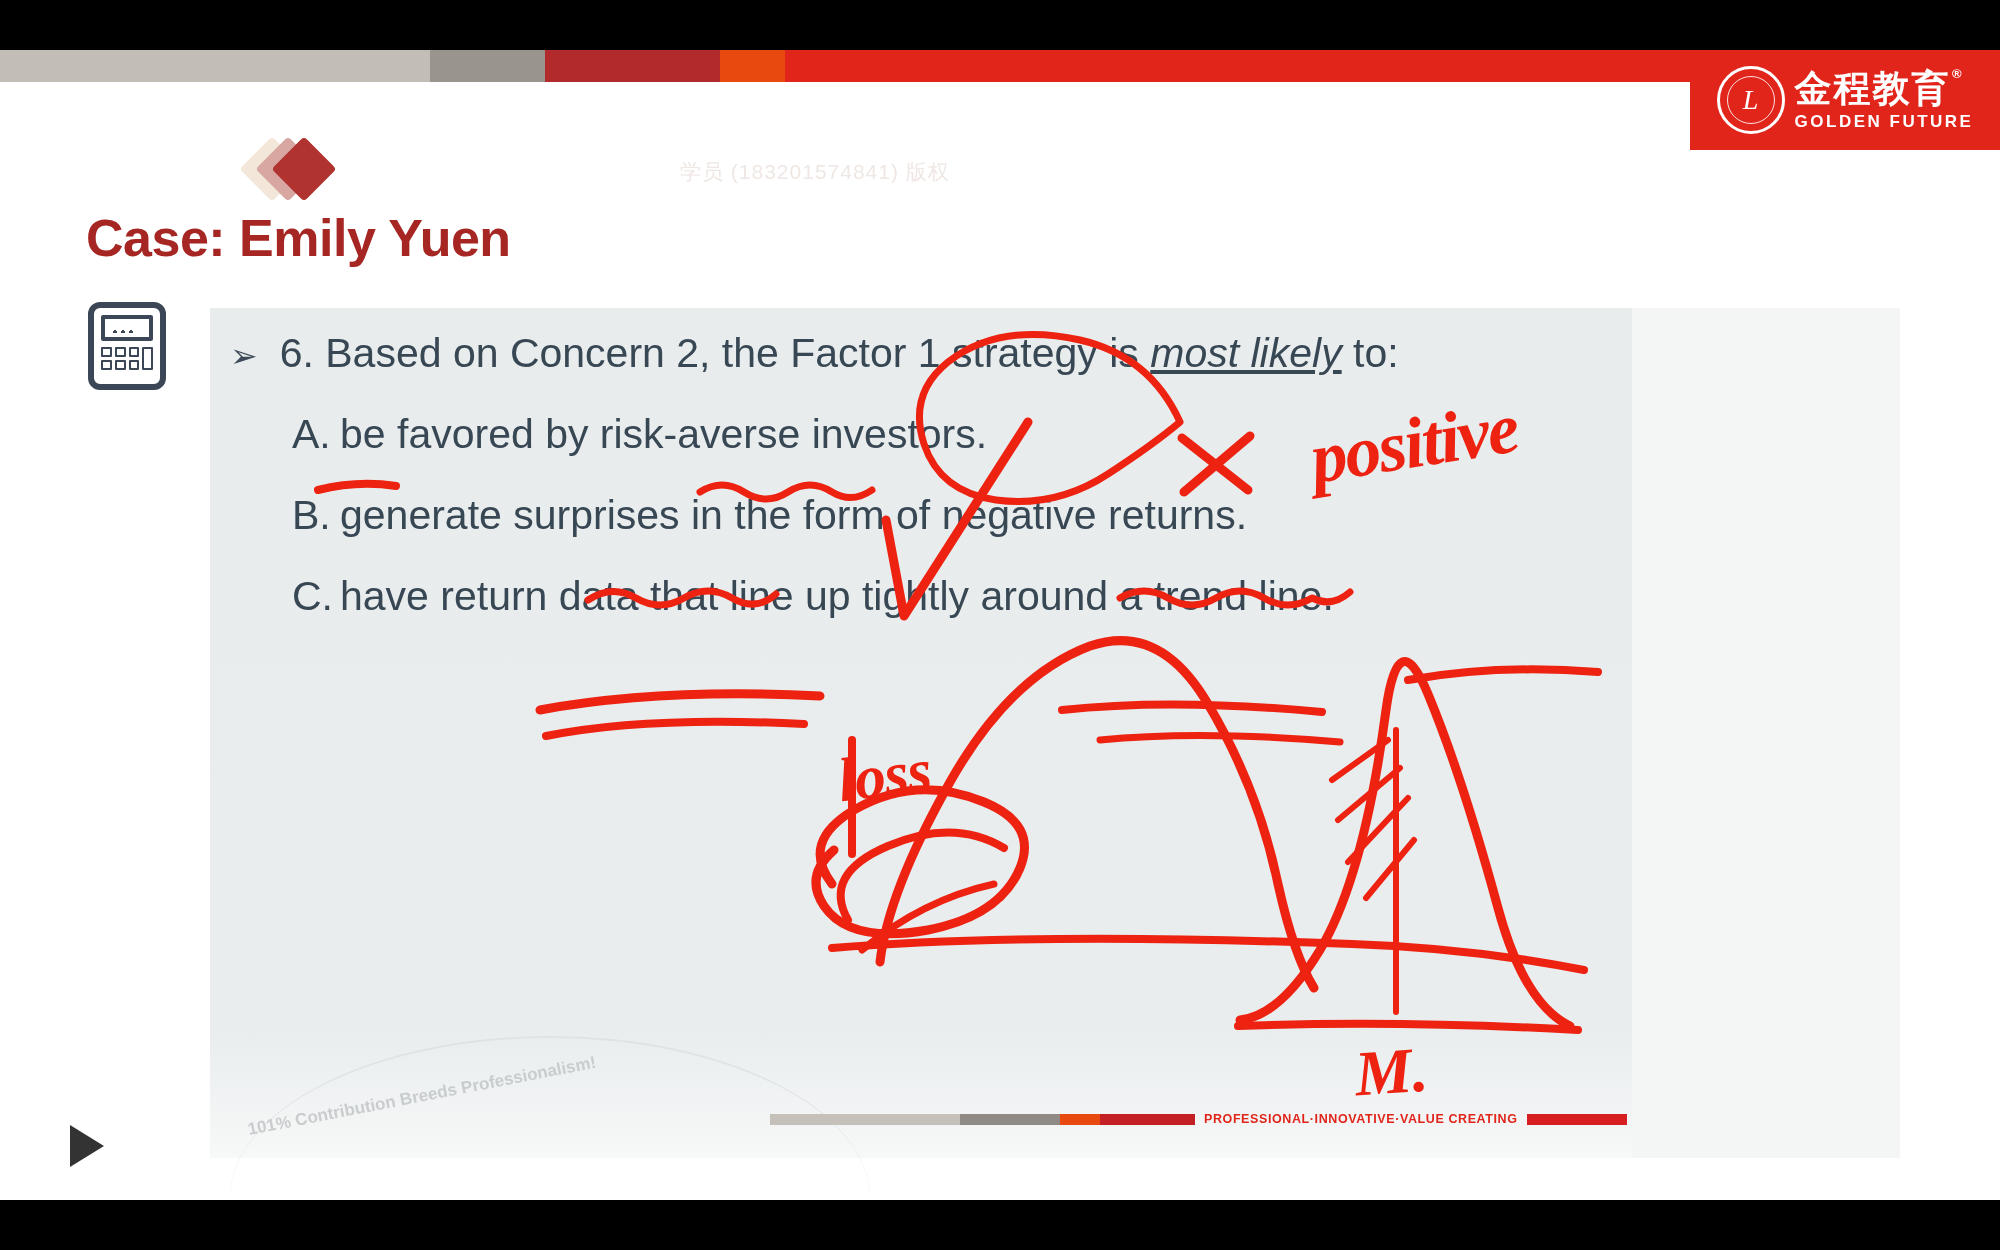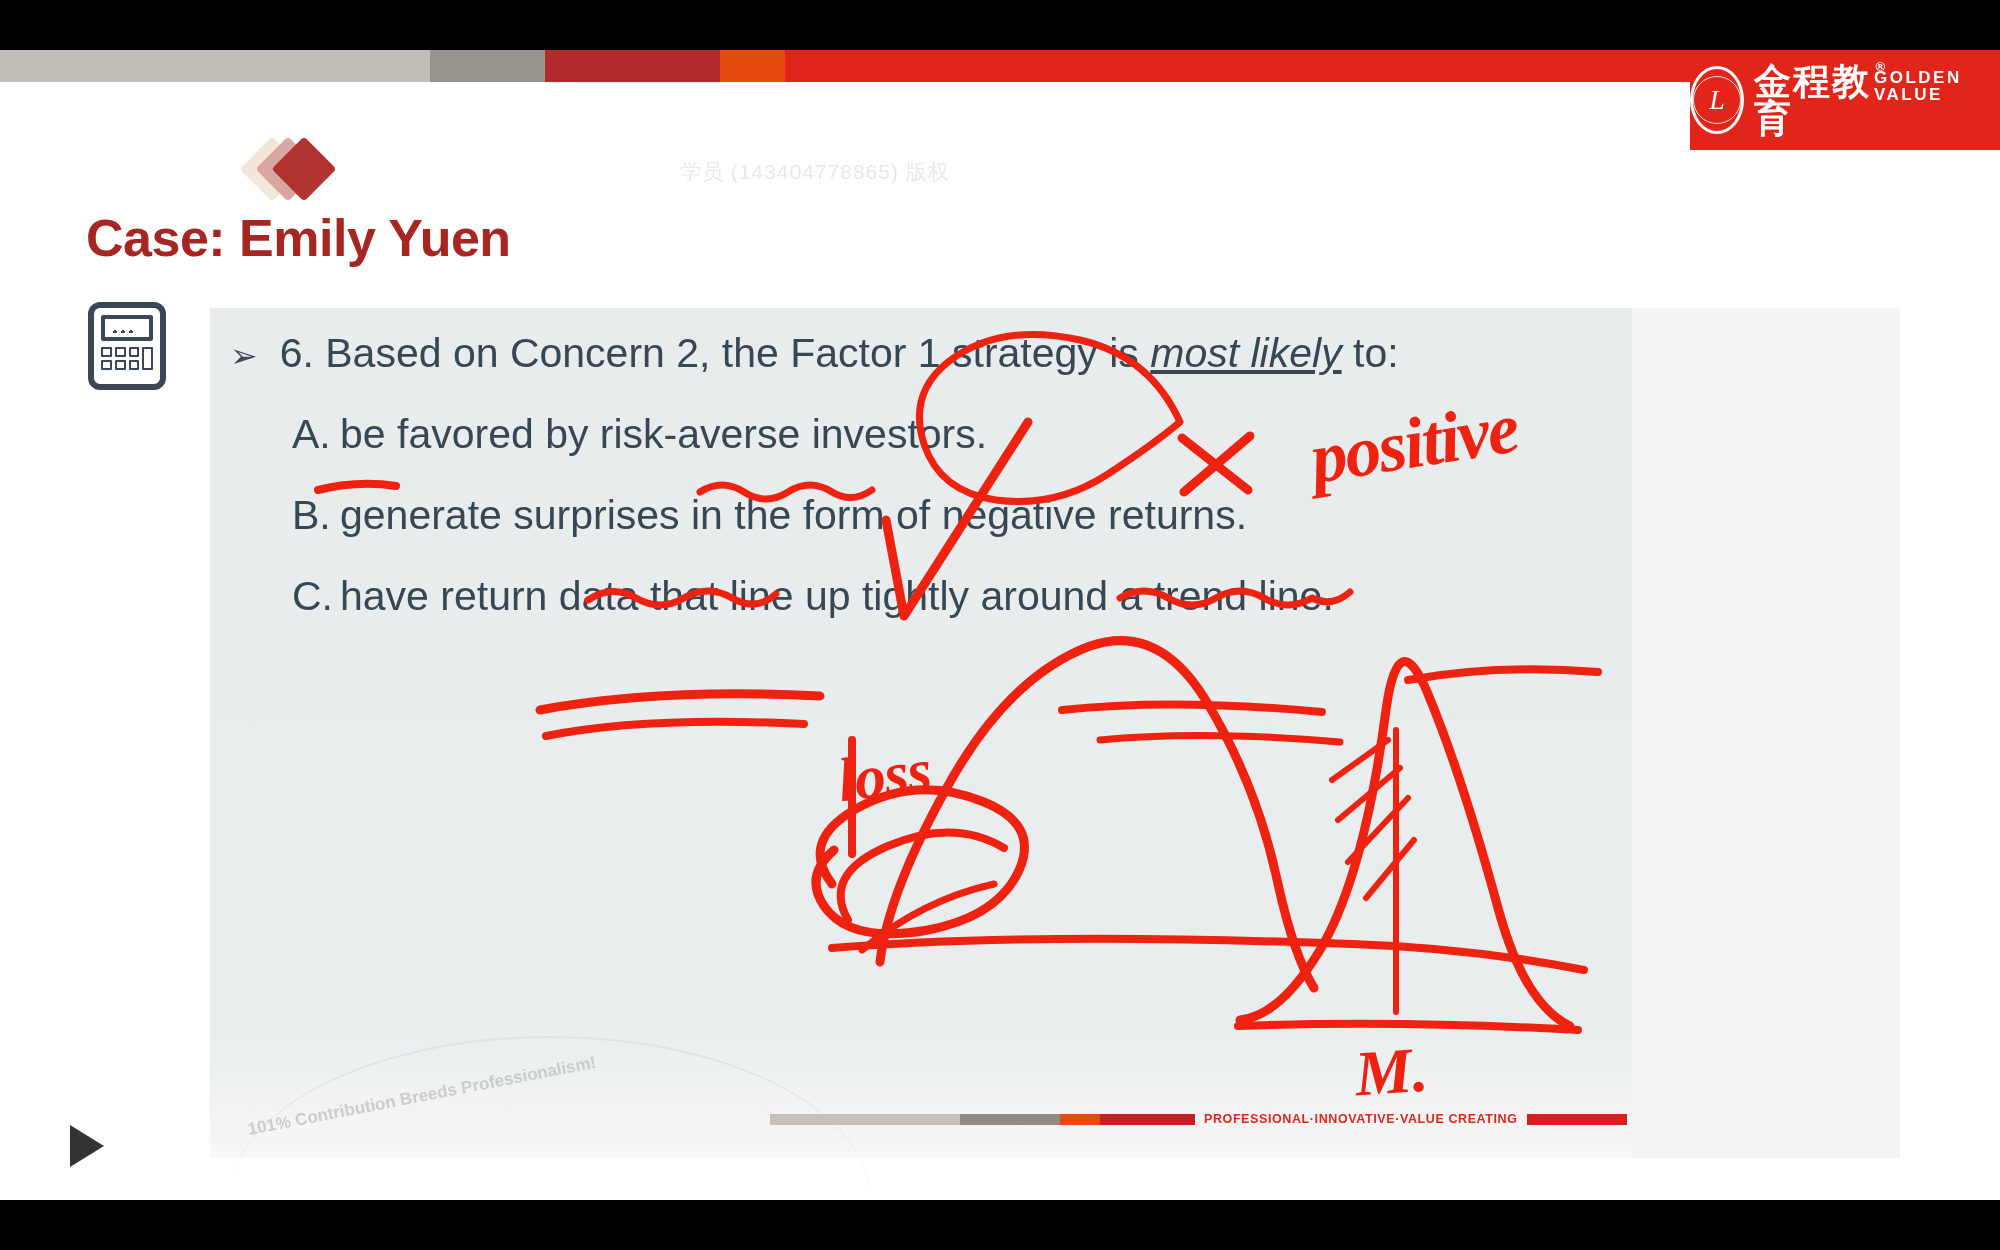--- a/index.html
+++ b/index.html
@@ -11,21 +11,21 @@
   #video{position:absolute;left:0;top:50px;width:2000px;height:1150px;background:#ffffff;overflow:hidden;}
 
   
   #topbar{position:absolute;left:0;top:0;width:2000px;height:32px;display:flex;}
   .tb-seg{height:100%;}
 
   
   #logo{position:absolute;right:0;top:0px;width:310px;height:100px;background:#e1251b;display:flex;align-items:center;justify-content:center;gap:10px;}
   #logo-seal{width:62px;height:62px;border-radius:50%;border:3px solid #fff;display:flex;align-items:center;justify-content:center;position:relative;}
   #logo-seal .inner{width:46px;height:46px;border-radius:50%;border:1px solid rgba(255,255,255,.85);display:flex;align-items:center;justify-content:center;color:#fff;font-size:28px;font-family:"Liberation Serif",serif;font-style:italic;}
-  #logo-text{display:flex;flex-direction:row;align-items:flex-start;color:#fff;line-height:1;}
+  #logo-text{display:flex;flex-direction:column;align-items:flex-start;color:#fff;line-height:1;}
   #logo-cn{font-size:37px;font-weight:bold;letter-spacing:2px;position:relative;}
   #logo-cn .reg{font-size:13px;position:absolute;top:-3px;right:-13px;}
   #logo-en{font-size:17px;font-weight:bold;letter-spacing:2.5px;margin-top:6px;}
 
   
   #title-row{position:absolute;left:80px;top:78px;display:flex;align-items:center;flex-direction:column;}
   .diamond{width:46px;height:46px;transform:rotate(45deg);border-radius:4px;position:absolute;}
   #dia-wrap{position:relative;width:100px;height:80px;}
   #page-title{font-size:52px;font-weight:bold;color:#a52622;margin-left:6px;letter-spacing:-0.5px;font-family:"Liberation Sans",sans-serif;}
 
@@ -89,34 +89,34 @@
       </div>
 
     <div id="logo">
       <div id="logo-seal">
         <div class="inner">L</div>
       </div>
       <div id="logo-text">
         <div id="logo-cn">
           <span>金程教育</span><span class="reg">®</span>
         </div>
-        <div id="logo-en">GOLDEN  VALUE</div>
+        <div id="logo-en">GOLDEN  FUTURE</div>
       </div>
     </div>
 
     <div id="title-row">
       <div id="dia-wrap">
         <div class="diamond" style="left:4px;top:18px;background:#f2e7d8;"></div>
         <div class="diamond" style="left:20px;top:18px;background:#d8a7a2;"></div>
         <div class="diamond" style="left:36px;top:18px;background:#b03330;"></div>
       </div>
       <div id="page-title">Case: Emily Yuen</div>
     </div>
 
-    <div id="watermark">学员 (143404778865) 版权</div>
+    <div id="watermark">学员 (183201574841) 版权</div>
 
     <div id="calc">
       <div class="screen"></div>
       <div class="keys">
         <div class="k"></div>
           <div class="k"></div>
           <div class="k"></div>
           <div class="k tall"></div>
         <div class="k"></div>
           <div class="k"></div>

